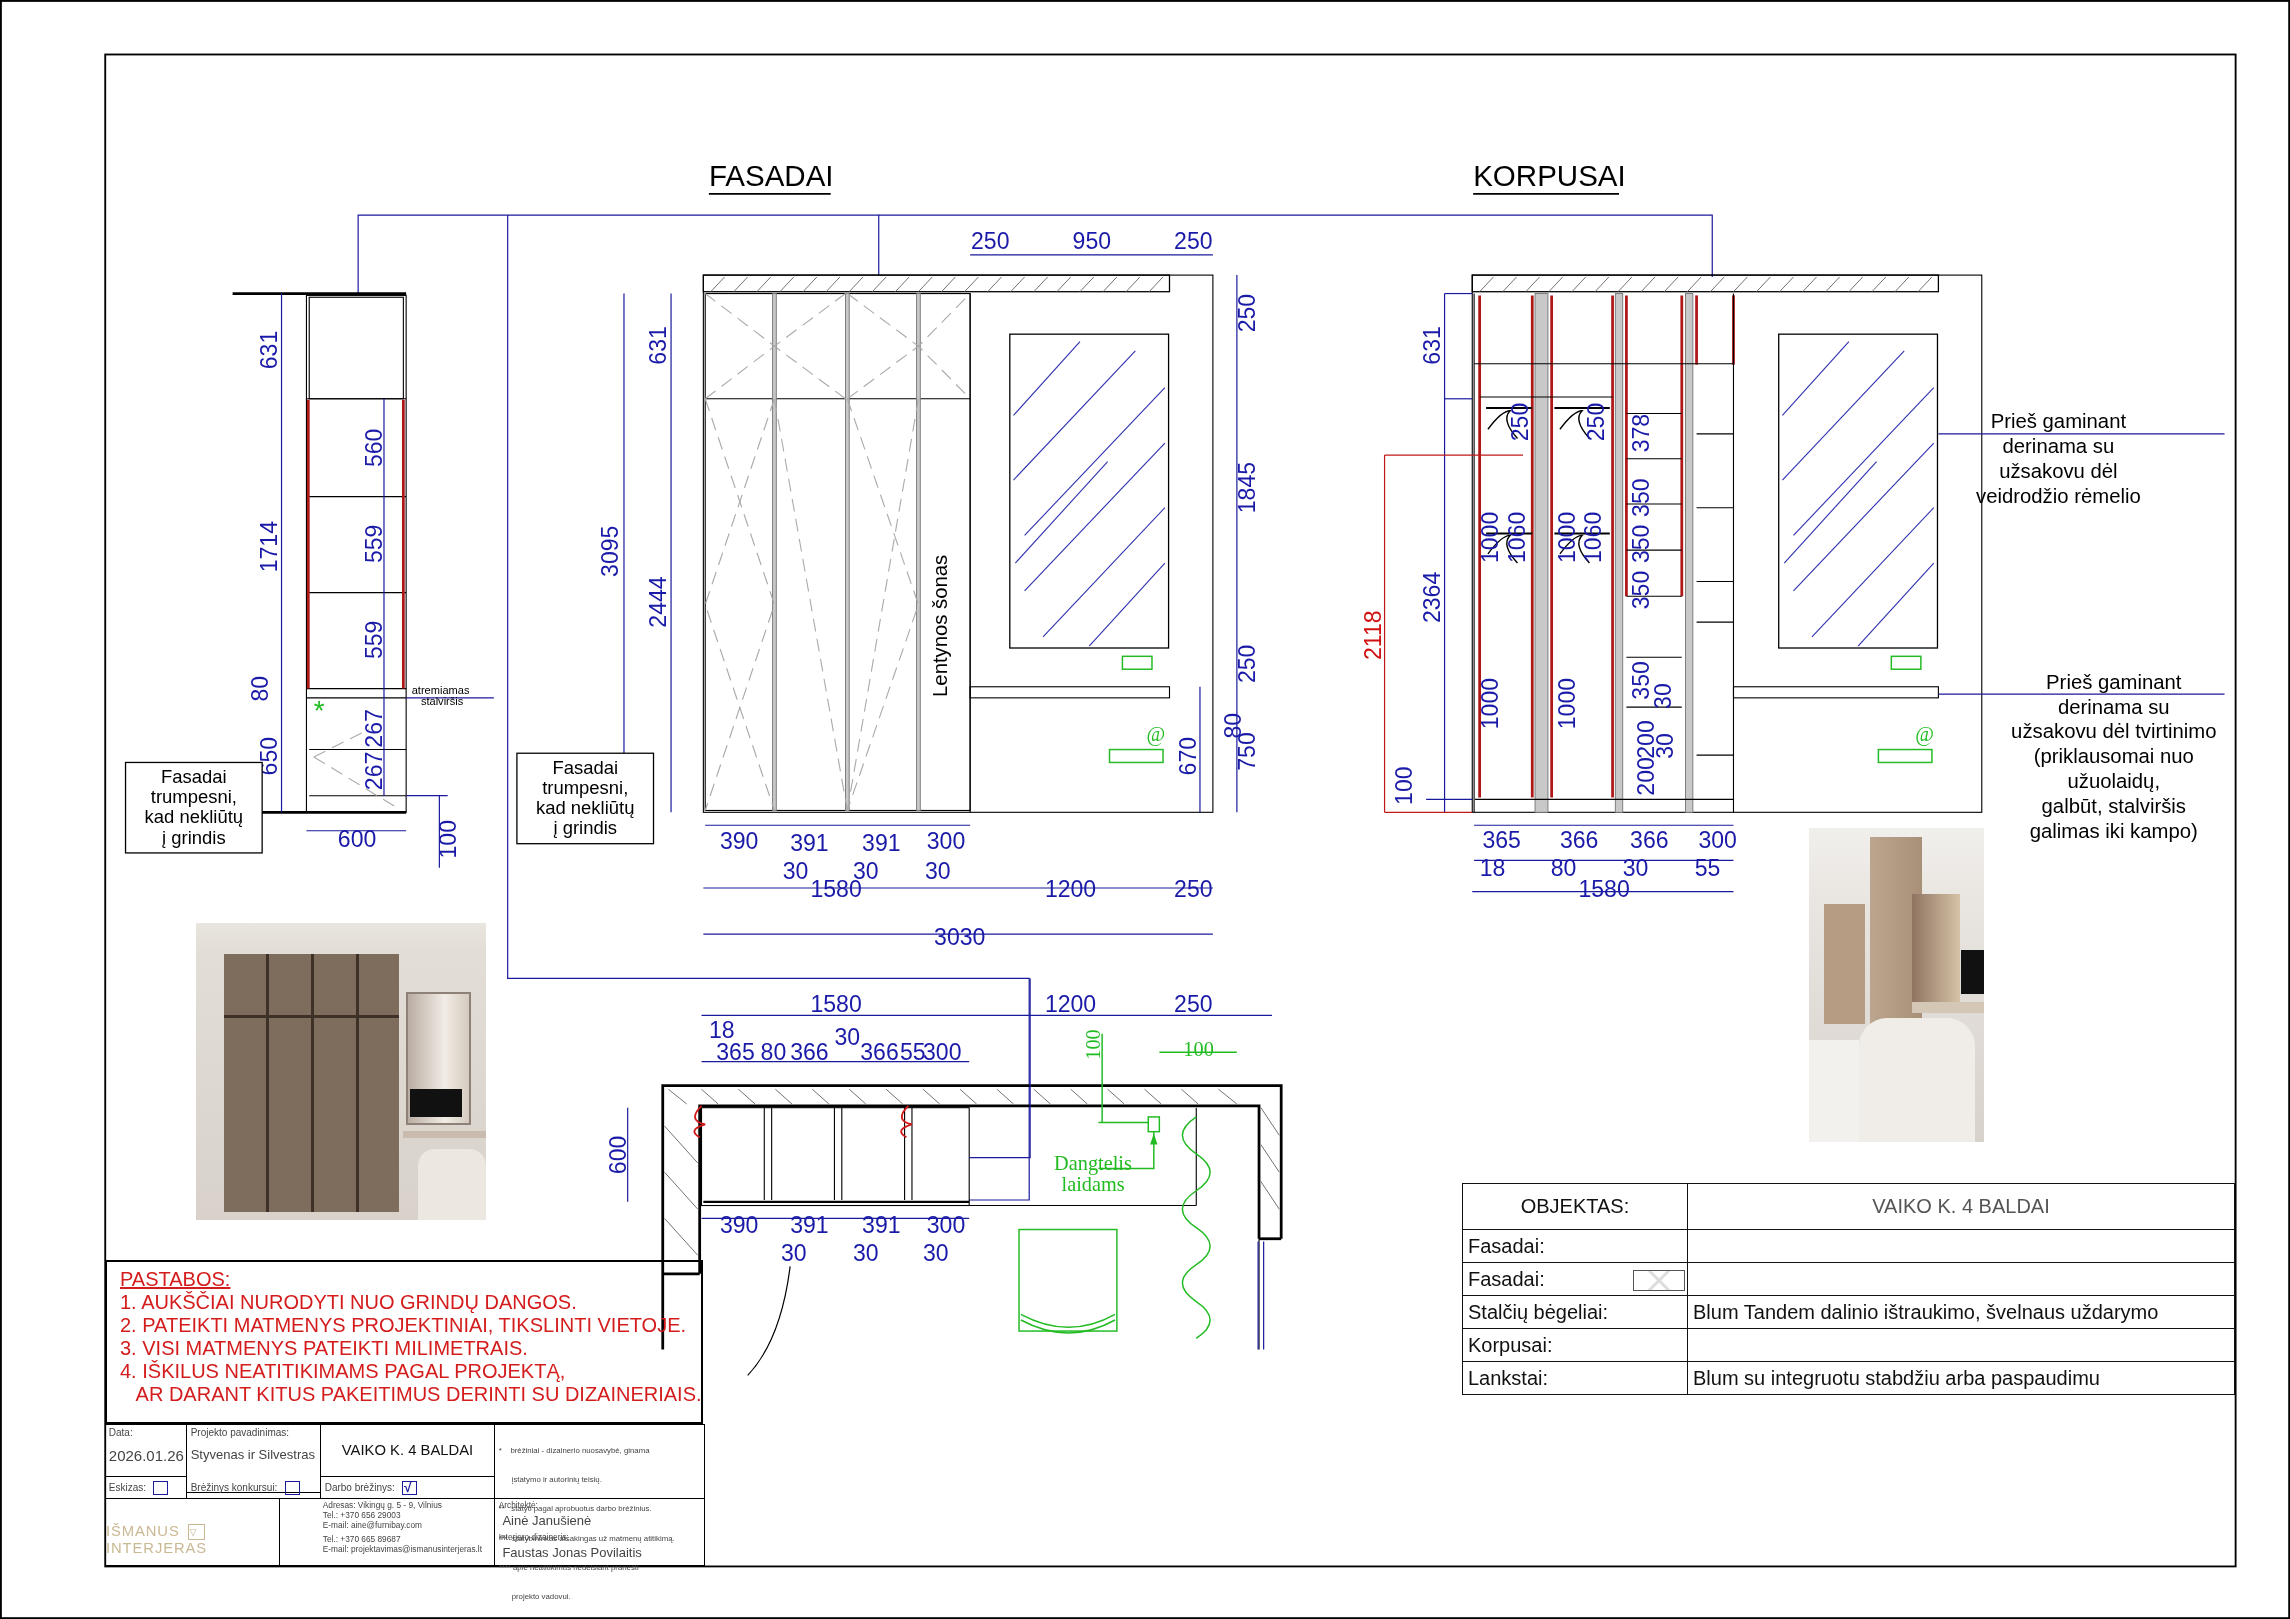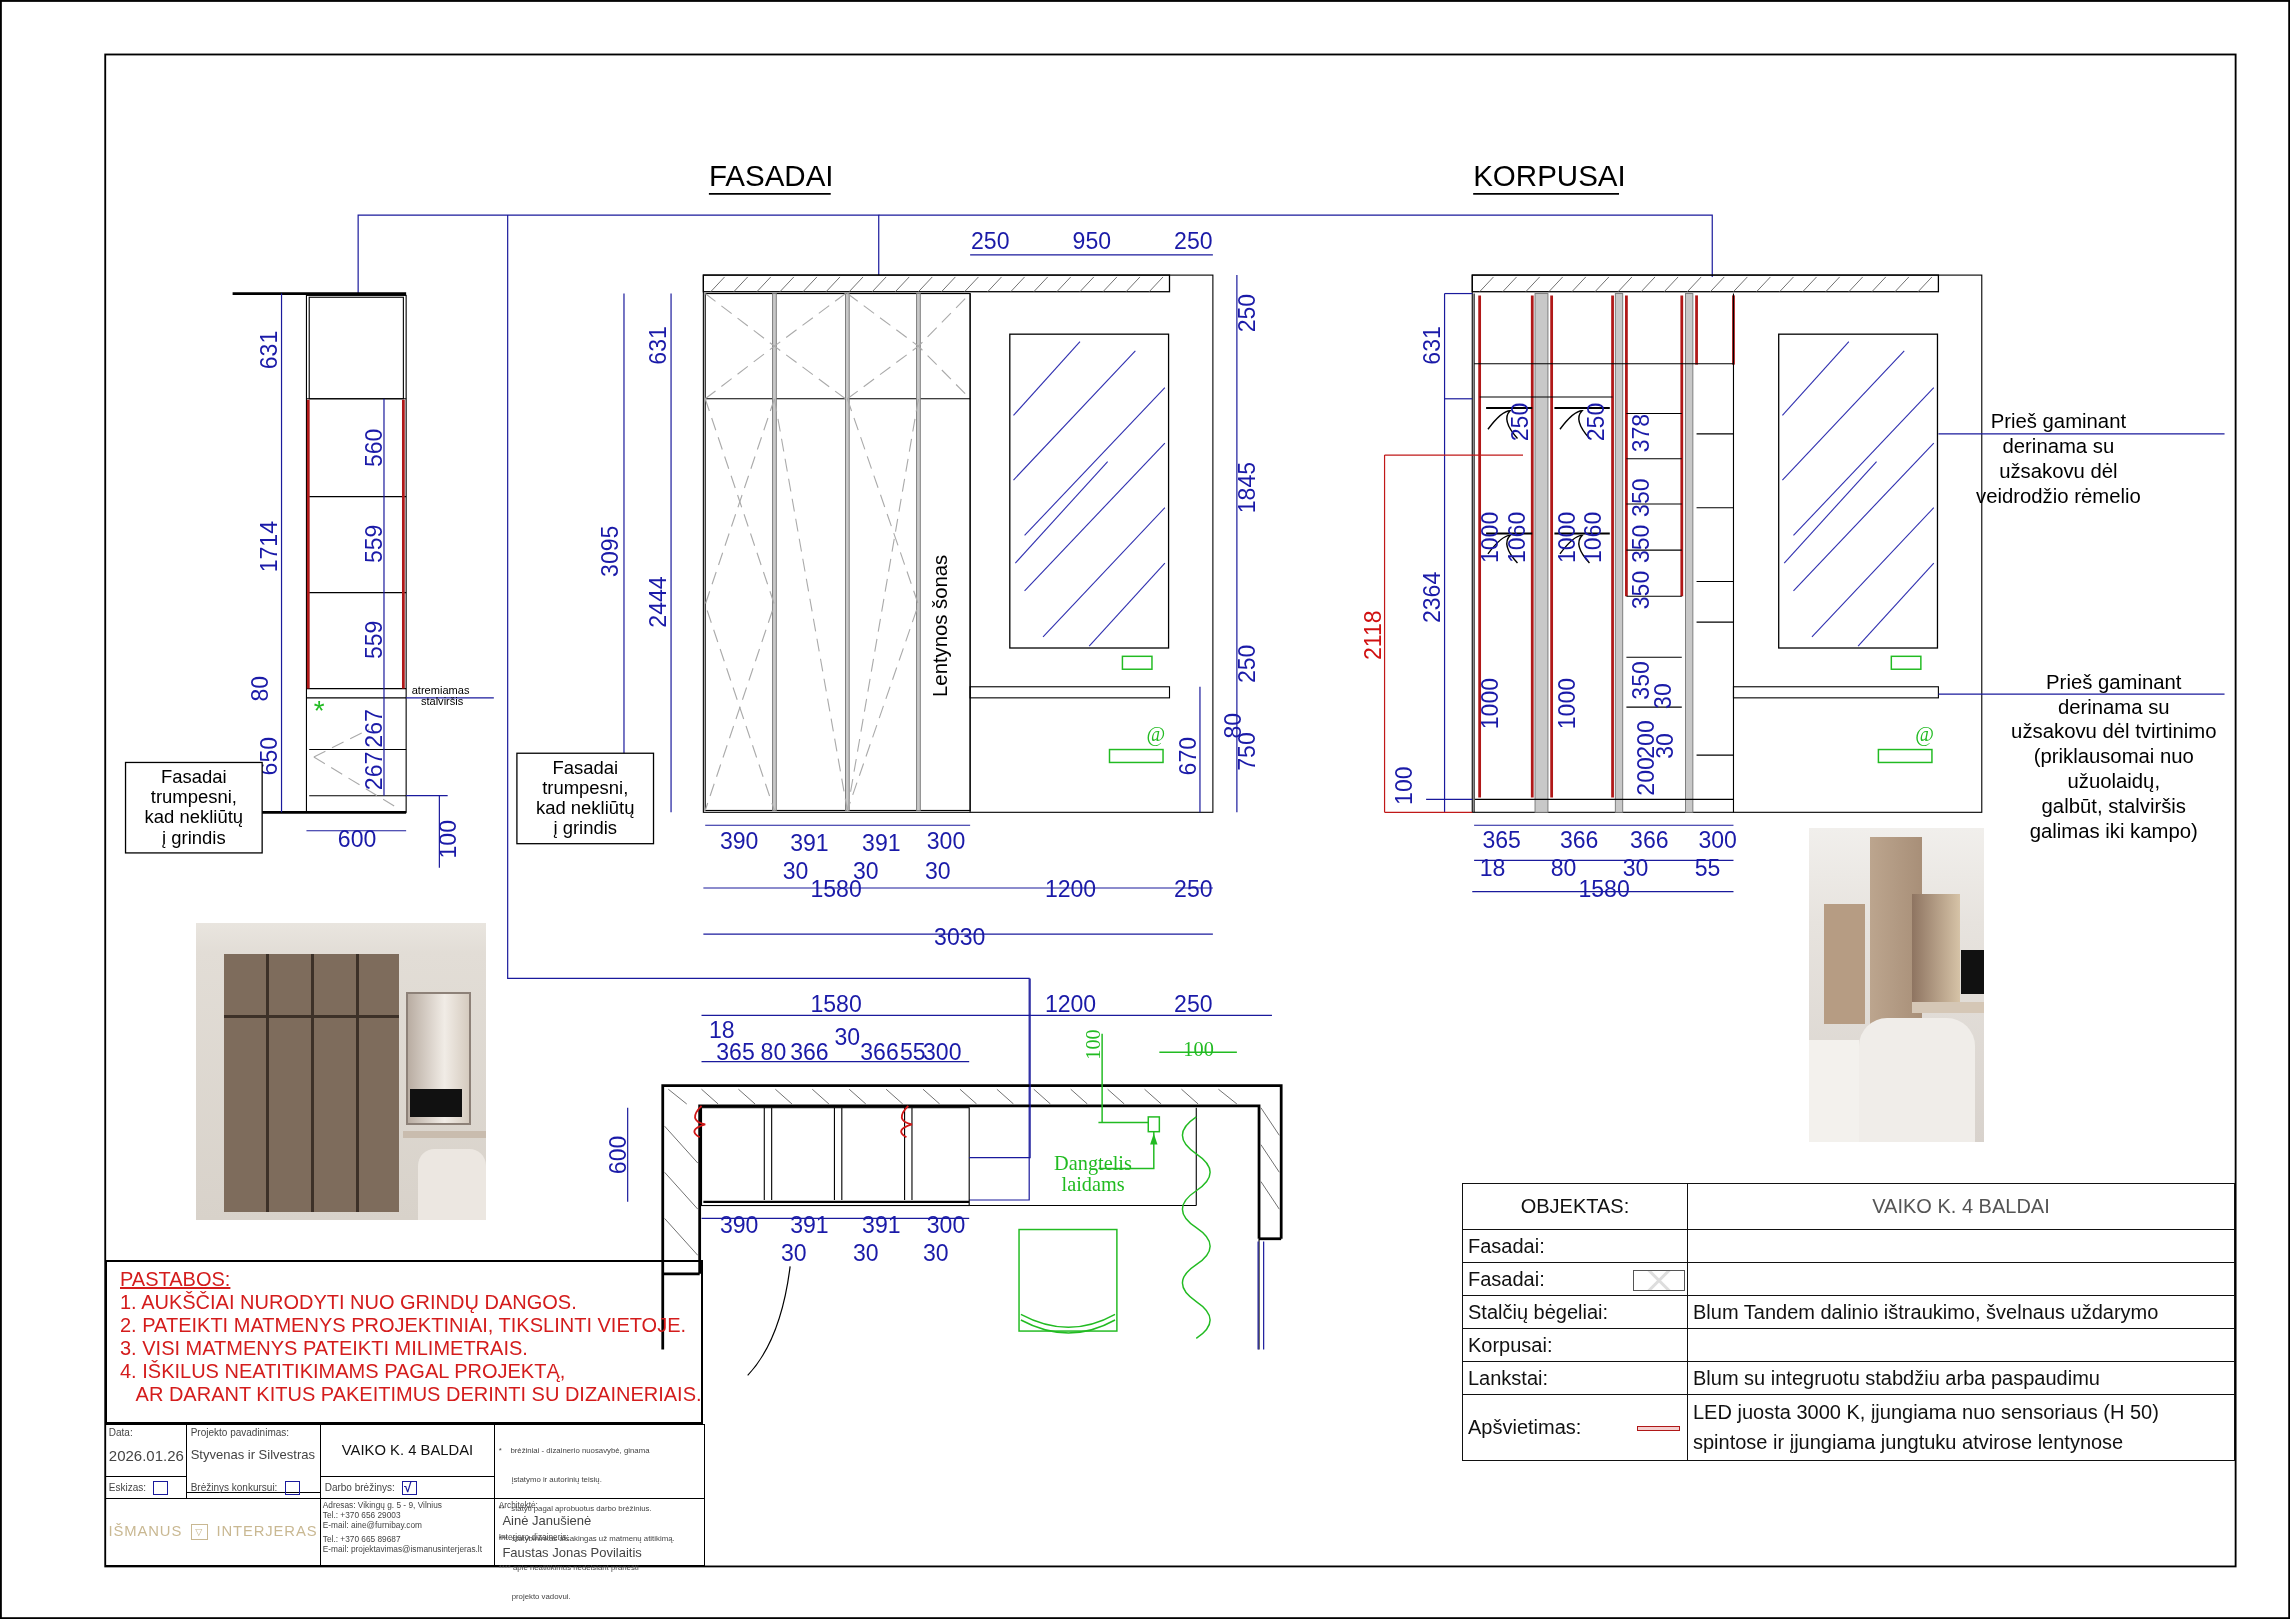--- a/index.html
+++ b/index.html
@@ -470,21 +470,21 @@
   </div>
   <div class="cell" style="left:0;top:52px;width:81px;height:22px;padding:3.7px 2.8px;">
     <span>Eskizas:</span><span class="chk"></span>
   </div>
   <div class="cell" style="left:81px;top:52px;width:134px;height:22px;padding:3.7px 3.7px;">
     <span>Brėžinys konkursui:</span><span class="chk"></span>
   </div>
   <div class="cell" style="left:215px;top:52px;width:174px;height:22px;padding:3.7px 3.7px;">
     <span>Darbo brėžinys:</span><span class="chk"><span style="position:absolute;left:0.9px;top:-2.8px;font-size:14px;color:#1a1a9c;font-weight:bold;">√</span></span>
   </div>
-  <div class="cell" style="left:0;top:74px;width:215px;height:66px;border-bottom:none;text-align:center;">
+  <div class="cell" style="left:0;top:74px;width:174px;height:66px;border-bottom:none;text-align:left;">
     <div style="margin-top:24px;color:#c9b892;font-size:14.8px;letter-spacing:0.9px;">
       <span>IŠMANUS</span>
       <span style="display:inline-block;width:14.8px;height:14.8px;border:0.9px solid #c9b892;vertical-align:middle;margin:0 3.7px;font-size:9.2px;line-height:14.8px;">▽</span>
       <span>INTERJERAS</span>
     </div>
   </div>
   <div class="cell" style="left:215px;top:74px;width:174px;height:66px;border-bottom:none;font-size:8.3px;line-height:10px;padding:0.9px 1.8px;">
     <div>Adresas: Vikingų g. 5 - 9, Vilnius</div>
     <div>Tel.: +370 656 29003</div>
     <div>E-mail: aine@furnibay.com</div>
@@ -518,22 +518,15 @@
         <td>Blum Tandem dalinio ištraukimo, švelnaus uždarymo</td>
       </tr>
   <tr>
         <td>Korpusai:</td>
         <td></td>
       </tr>
   <tr>
         <td>Lankstai:</td>
         <td>Blum su integruotu stabdžiu arba paspaudimu</td>
       </tr>
-  <tr style="height:66px;">
-        <td style="position:relative;"><span>Apšvietimas:</span><span style="position:absolute;right:7.4px;top:31px;width:41px;height:2.8px;border:0.9px solid #b01818;background:#f4d0d0;"></span></td>
-        <td style="line-height:29.5px;">
-          <div>LED juosta 3000 K,  įjungiama nuo sensoriaus (H 50)</div>
-          <div>spintose ir įjungiama jungtuku atvirose lentynose</div>
-        </td>
-      </tr>
 </tbody>
   </table>
 
 
 </body></html>

